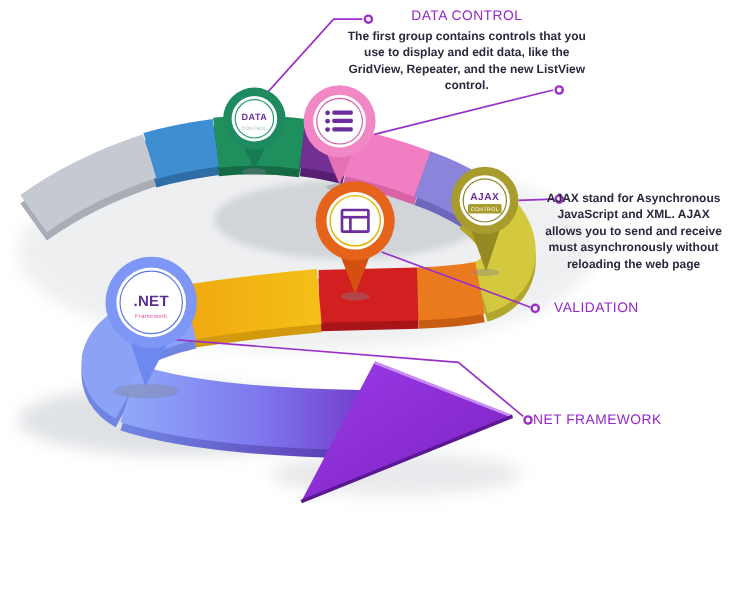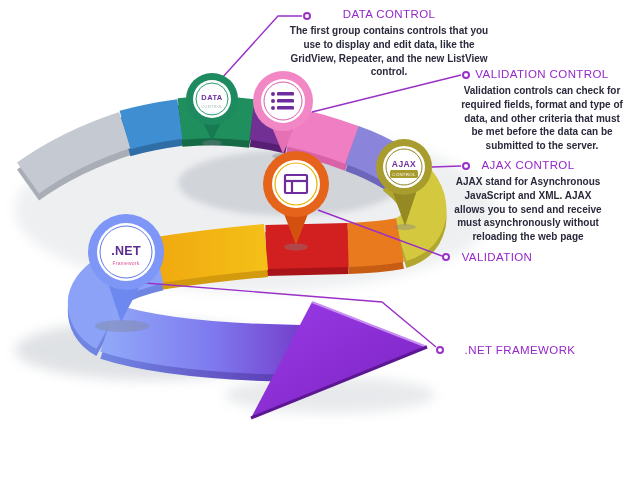--- a/index.html
+++ b/index.html
@@ -168,31 +168,26 @@
     <text x="126" y="255" text-anchor="middle" class="pinlabel" font-size="12.5" fill="#5b2d91" letter-spacing="0.3">.NET</text>
     <text x="126" y="265" text-anchor="middle" font-size="5" fill="#e0559a" letter-spacing="0.2">Framework</text>
   </g>
 </svg>
 
 <div class="txtblock" style="left:283px;top:8px;width:212px;">
   <h3>DATA CONTROL</h3>
   <p>The first group contains controls that you use to display and edit data, like the GridView, Repeater, and the new ListView control.</p>
 </div>
 
-<div class="txtblock" style="left:460px;top:68px;width:164px;">
-  <h3>VALIDATION CONTROL</h3>
-  <p>Validation controls can check for required fields, format and type of data, and other criteria that must be met before the data can be submitted to the server.</p>
-</div>
 
 <div class="txtblock" style="left:452px;top:159px;width:152px;">
-  <h3>AJAX CONTROL</h3>
   <p>AJAX stand for Asynchronous JavaScript and XML. AJAX allows you to send and receive must asynchronously without reloading the web page</p>
 </div>
 
 <div class="txtblock" style="left:430px;top:251px;width:134px;">
   <h3>VALIDATION</h3>
 </div>
 
-<div class="txtblock" style="left:432px;top:344px;width:176px;">
+<div class="txtblock" style="left:408px;top:344px;width:176px;">
   <h3>.NET FRAMEWORK</h3>
 </div>
 
 </div>
 
 </body></html>

